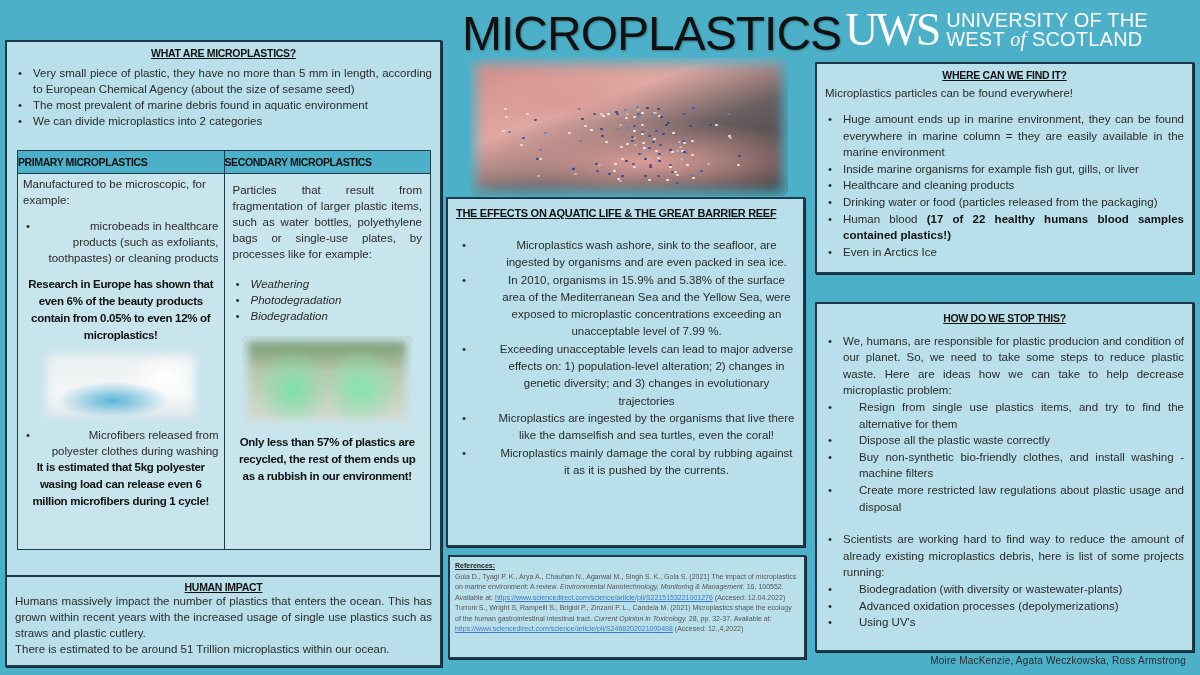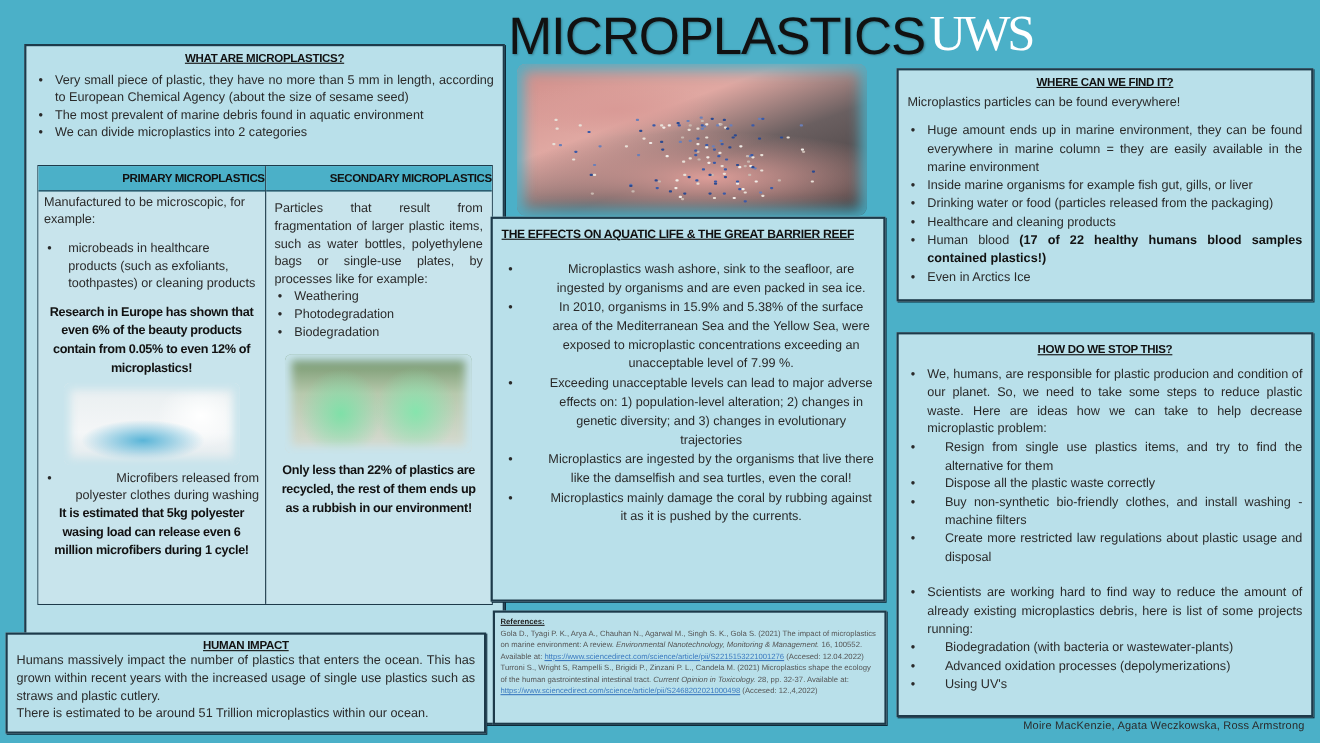--- a/index.html
+++ b/index.html
@@ -50,26 +50,26 @@
   }
   #hero .speck { position: absolute; width: 3px; height: 2px; border-radius: 1px; }
 
   
   #logo { position: absolute; left: 845px; top: 8px; color: #fff; display: flex; align-items: center; }
   #logo .uws { font-family: "Liberation Serif", serif; font-size: 46px; letter-spacing: -3px; line-height: 44px; }
   #logo .uni { margin-left: 8px; font-size: 20px; line-height: 19px; letter-spacing: 0.2px; }
   #logo .uni i { font-family: "Liberation Serif", serif; }
 
   
-  #what { left: 22px; top: 40px; width: 437px; height: 619px; padding: 5px 8px; }
+  #what { left: 5px; top: 40px; width: 437px; height: 619px; padding: 5px 8px; }
   #what .intro { font-size: 11.5px; line-height: 16px; margin-top: 6px; text-align: justify; }
   #cat-table { position: absolute; left: 10px; top: 108px; width: 414px; height: 400px; border: 1px solid #1d3a4a; display: flex; }
   .cat-col { flex: 1; position: relative; background: #c8e4ec; }
   .cat-col + .cat-col { border-left: 1px solid #1d3a4a; }
-  .cat-head { background: #4bb0c8; border-bottom: 1px solid #1d3a4a; text-align: right; font-weight: bold; font-size: 10.5px; letter-spacing: -0.4px; padding: 5px 0; color: #111; }
+  .cat-head { background: #4bb0c8; border-bottom: 1px solid #1d3a4a; text-align: left; font-weight: bold; font-size: 10.5px; letter-spacing: -0.4px; padding: 5px 0; color: #111; }
   .cat-body { padding: 2px 5px; font-size: 11.5px; line-height: 16px; }
   .cat-body .bold { font-weight: bold; text-align: center; font-size: 11.5px; line-height: 17px; letter-spacing: -0.3px; color: #111; }
   #beads-img {
     width: 160px; height: 75px; margin: 4px auto 4px 18px;
     background:
       radial-gradient(ellipse 35% 25% at 45% 70%, #5ab5d8 0%, rgba(90,181,216,0) 100%),
       radial-gradient(ellipse 25% 40% at 78% 40%, #ffffff 0%, rgba(255,255,255,0) 100%),
       linear-gradient(180deg, #e8eef0 0%, #f4f6f7 60%, #dfe8ec 100%);
     border-radius: 6px;
     box-shadow: 0 0 8px 6px #c8e4ec inset;
@@ -258,57 +258,61 @@
     <span class="speck" style="left: 156.409px; top: 69.2174px; background: rgb(106, 127, 184);"></span>
     <span class="speck" style="left: 151.429px; top: 100.461px; background: rgb(232, 224, 216);"></span>
     <span class="speck" style="left: 155.937px; top: 55.4924px; background: rgb(200, 184, 176);"></span>
     <span class="speck" style="left: 183.674px; top: 54.2521px; background: rgb(200, 184, 176);"></span>
     <span class="speck" style="left: 259.304px; top: 78.9366px; background: rgb(200, 184, 176);"></span>
     <span class="speck" style="left: 66.7172px; top: 117.364px; background: rgb(200, 184, 176);"></span>
   </div>
 
 <div id="logo">
   <span class="uws">UWS</span>
+  <span class="uni">
+    <span>UNIVERSITY OF THE</span><br>
+    <span>WEST </span><i>of</i><span> SCOTLAND</span>
+  </span>
 </div>
 
 <div id="what" class="box">
   <div class="box-title">WHAT ARE MICROPLASTICS?</div>
   <ul class="bl intro">
     <li>Very small piece of plastic, they have no more than 5 mm in length, according to European Chemical Agency (about the size of sesame seed)</li>
     <li>The most prevalent of marine debris found in aquatic environment</li>
     <li>We can divide microplastics into 2 categories</li>
   </ul>
 
   <div id="cat-table">
     <div class="cat-col">
       <div class="cat-head">PRIMARY MICROPLASTICS</div>
       <div class="cat-body">
         <p>Manufactured to be microscopic, for example:</p>
-        <ul class="bl" style="margin-top:10px;">
+        <ul class="bl" style="margin-top:10px;text-align:right;">
           <li style="padding-left:22px;">microbeads in healthcare products (such as exfoliants, toothpastes) or cleaning products</li>
         </ul>
         <p class="bold" style="margin-top:10px;">Research in Europe has shown that even 6% of the beauty products contain from 0.05% to even 12% of microplastics!</p>
         <div id="beads-img"></div>
         <ul class="bl">
           <li style="padding-left:22px;text-align:right;">Microfibers released from polyester clothes during washing</li>
         </ul>
         <p class="bold">It is estimated that 5kg polyester wasing load can release even 6 million microfibers during 1 cycle!</p>
       </div>
     </div>
     <div class="cat-col">
       <div class="cat-head">SECONDARY MICROPLASTICS</div>
       <div class="cat-body" style="padding:4px 8px;">
         <p style="text-align:justify; margin-top:4px;">Particles that result from fragmentation of larger plastic items, such as water bottles, polyethylene bags or single-use plates, by processes like for example:</p>
-        <ul class="bl" style="margin-top:0;">
+        <ul class="bl" style="margin-top:14px;font-style:italic;">
           <li>Weathering</li>
           <li>Photodegradation</li>
           <li>Biodegradation</li>
         </ul>
         <div id="bags-img"></div>
-        <p class="bold">Only less than 22% of plastics are recycled, the rest of them ends up as a rubbish in our environment!</p>
+        <p class="bold">Only less than 57% of plastics are recycled, the rest of them ends up as a rubbish in our environment!</p>
       </div>
     </div>
   </div>
 </div>
 
 <div id="human" class="box">
   <div class="box-title">HUMAN IMPACT</div>
   <p>Humans massively impact the number of plastics that enters the ocean. This has grown within recent years with the increased usage of single use plastics such as straws and plastic cutlery.</p>
   <p>There is estimated to be around 51 Trillion microplastics within our ocean.</p>
 </div>
@@ -333,41 +337,41 @@
     <span>Turroni S., Wright S, Rampelli S., Brigidi P., Zinzani P. L., Candela M. (2021) Microplastics shape the ecology of the human gastrointestinal intestinal tract. </span><i>Current Opinion in Toxicology.</i><span> 28, pp. 32-37. Available at: </span><a>https://www.sciencedirect.com/science/article/pii/S2468202021000498</a><span> (Accesed: 12.,4,2022)</span>
   </div>
 </div>
 
 <div id="where" class="box">
   <div class="box-title">WHERE CAN WE FIND IT?</div>
   <p class="lead">Microplastics particles can be found everywhere!</p>
   <ul class="bl">
     <li>Huge amount ends up in marine environment, they can be found everywhere in marine column = they are easily available in the marine environment</li>
     <li>Inside marine organisms for example fish gut, gills, or liver</li>
+    <li>Healthcare and cleaning products</li>
     <li>Drinking water or food (particles released from the packaging)</li>
-    <li>Healthcare and cleaning products</li>
     <li><span>Human blood </span><b>(17 of 22 healthy humans blood samples contained plastics!)</b></li>
     <li>Even in Arctics Ice</li>
   </ul>
 </div>
 
 <div id="how" class="box">
   <div class="box-title">HOW DO WE STOP THIS?</div>
   <ul class="bl" style="margin-top:6px;">
     <li>We, humans, are responsible for plastic producion and condition of our planet. So, we need to take some steps to reduce plastic waste. Here are ideas how we can take to help decrease microplastic problem:</li>
   </ul>
   <ul class="bl wide gap">
     <li>Resign from single use plastics items, and try to find the alternative for them</li>
     <li>Dispose all the plastic waste correctly</li>
     <li>Buy non-synthetic bio-friendly clothes, and install washing - machine filters</li>
     <li>Create more restricted law regulations about plastic usage and disposal</li>
   </ul>
   <ul class="bl gap" style="margin-top:16px;">
     <li>Scientists are working hard to find way to reduce the amount of already existing microplastics debris, here is list of some projects running:</li>
   </ul>
   <ul class="bl wide gap">
-    <li>Biodegradation (with bacteria or wastewater-plants)</li>
+    <li>Biodegradation (with diversity or wastewater-plants)</li>
     <li>Advanced oxidation processes (depolymerizations)</li>
     <li>Using UV's</li>
   </ul>
 </div>
 
 <div id="authors">Moire MacKenzie, Agata Weczkowska, Ross Armstrong</div>
 
 </body></html>

